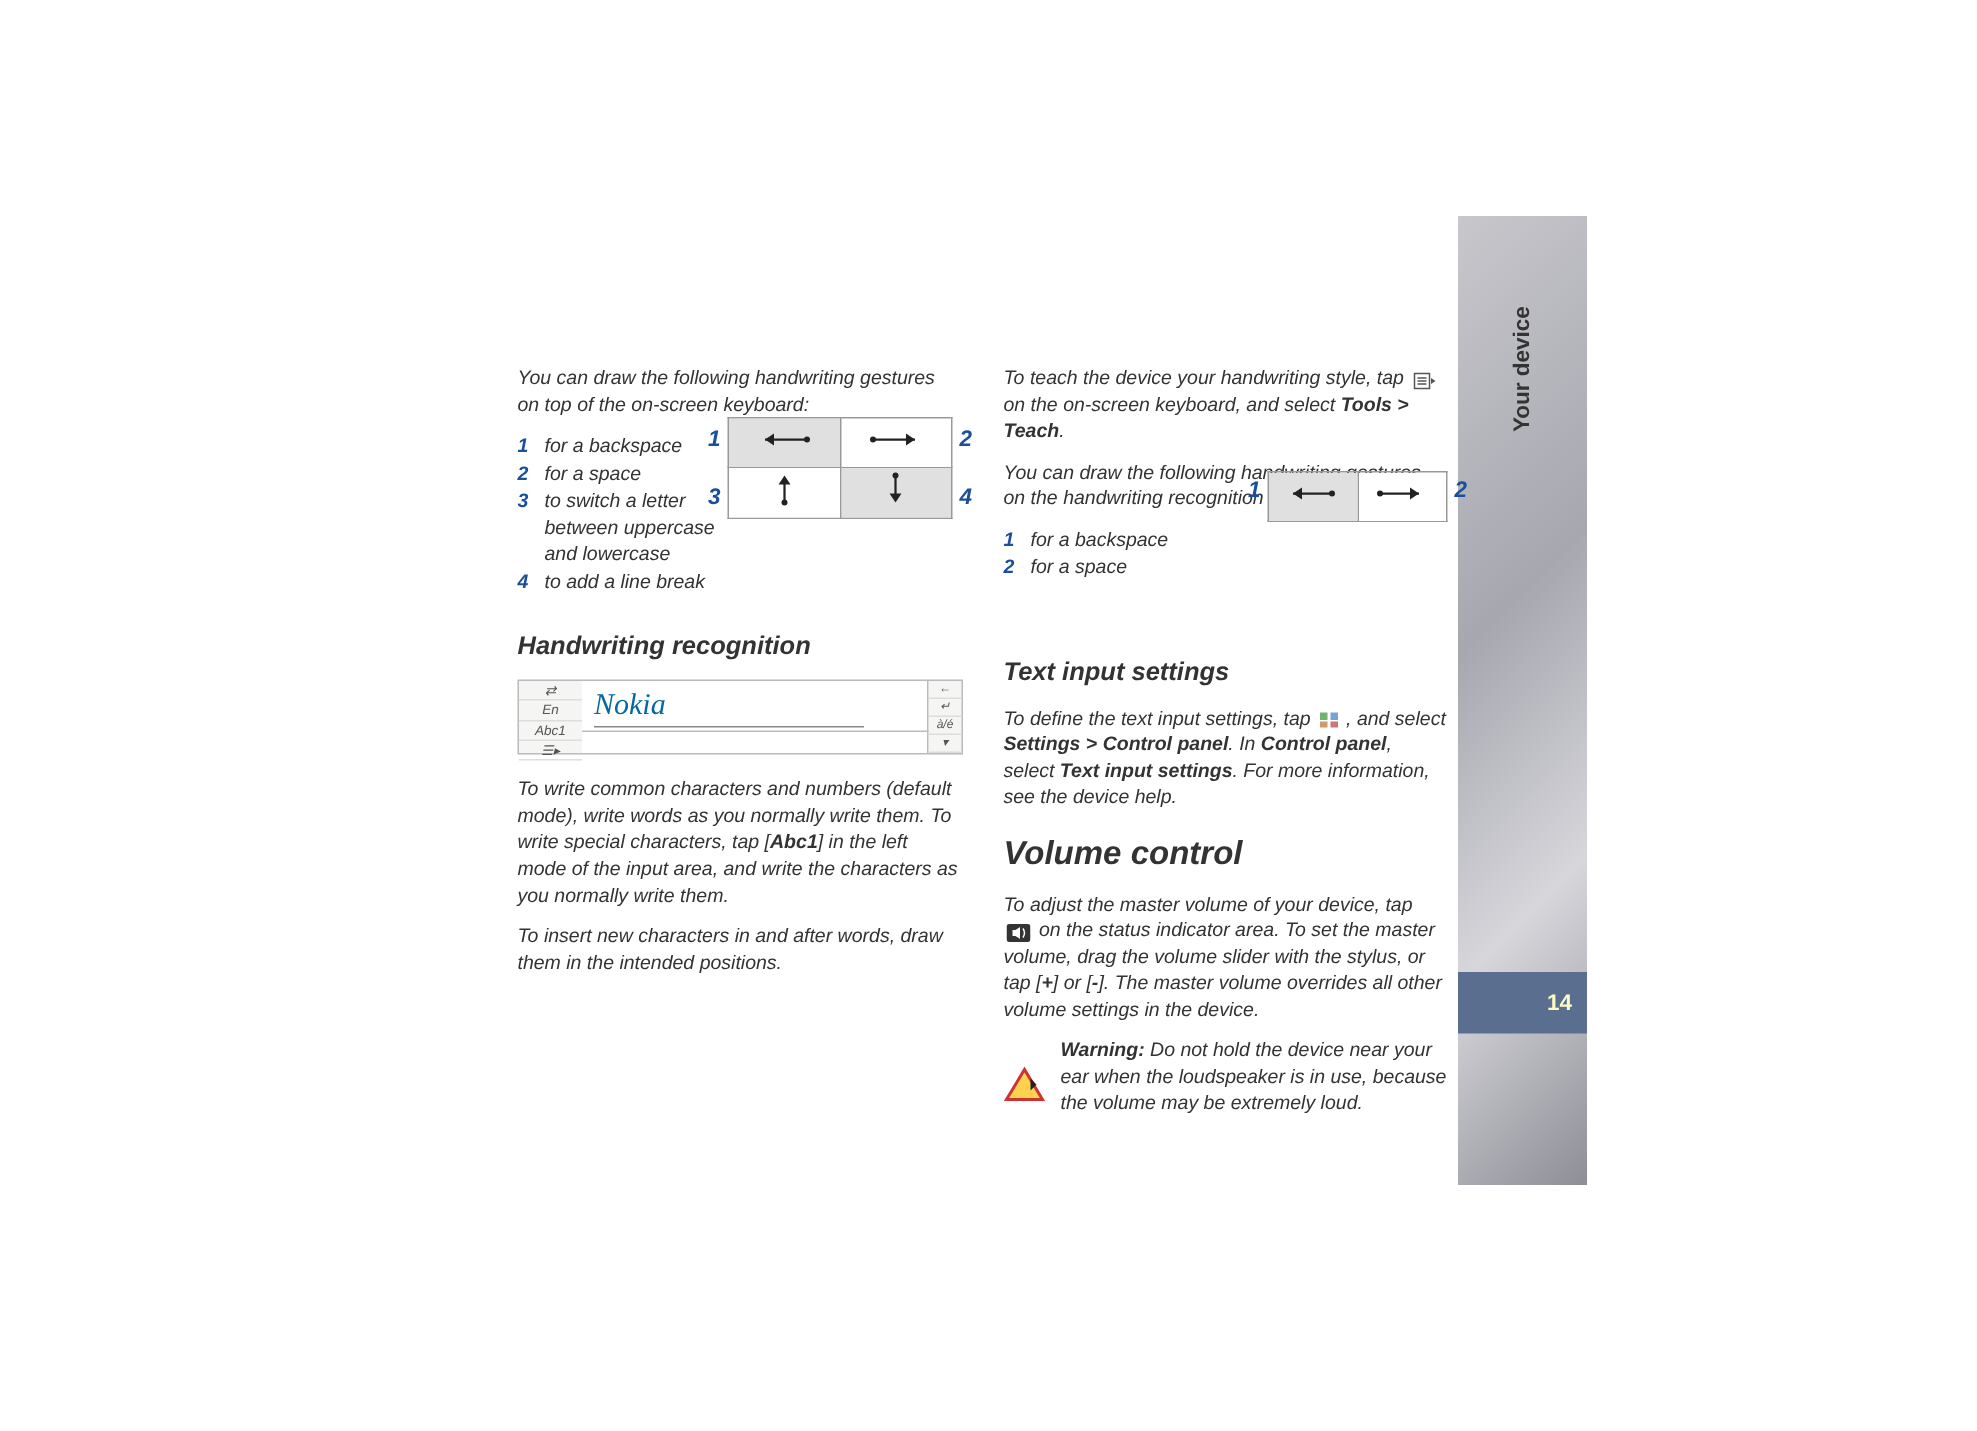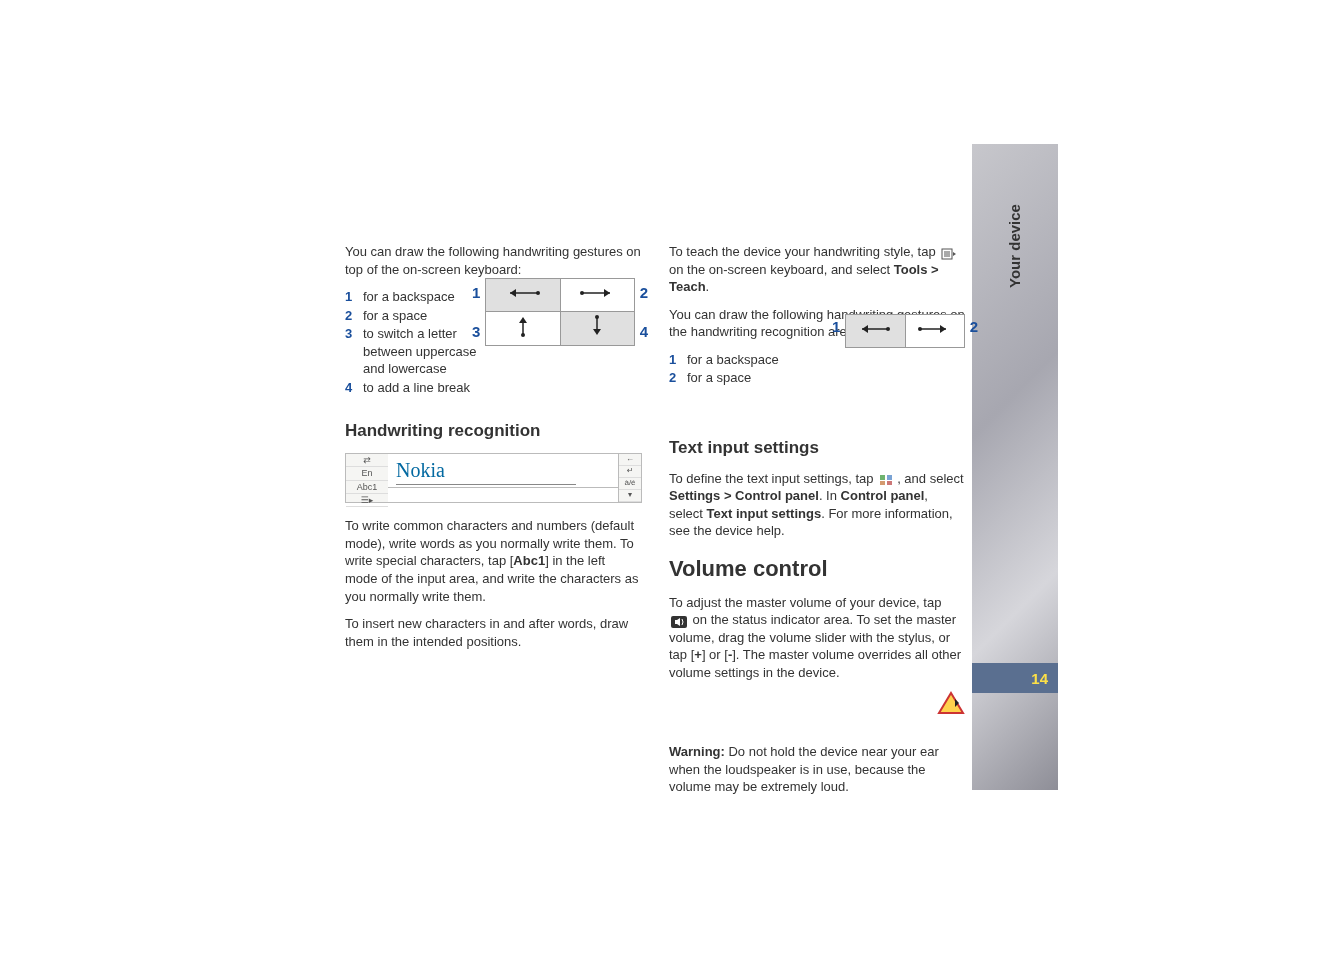--- a/index.html
+++ b/index.html
@@ -18,20 +18,21 @@
     left: 345px;
     top: 243px;
     width: 620px;
     display: flex;
     gap: 28px;
     font-size: 13px;
     line-height: 1.35;
   }
   .col {
     width: 296px;
+    font-style: italic;
   }
   p { margin: 0 0 10px 0; }
   .num-list { list-style: none; padding: 0; margin: 0 0 10px 0; }
   .num-list li { display: flex; align-items: flex-start; margin-bottom: 1px; }
   .num-list .n { color: #1a4f9c; font-weight: bold; width: 18px; flex: 0 0 18px; font-size: 13px; }
   .bold { font-weight: bold; }
   h2 {
     font-size: 17px;
     font-weight: bold;
     margin: 24px 0 10px 0;
@@ -123,24 +124,23 @@
   .hw-panel .mid .writing span {
     border-bottom: 1px solid #888;
     display: inline-block;
     min-width: 180px;
   }
   .hw-panel .mid .blank { flex: 1; background:#fff; }
   .col-left-top { position: relative; }
   .col-right-top { position: relative; }
   .warn-row {
     display: flex;
-    gap: 24px;
-    align-items: flex-end;
+    gap: 10px;
+    align-items: center;
     margin-top: 4px;
-    flex-direction: column;
   }
   .warn-icon {
     width: 28px; height: 24px;
     flex: 0 0 28px;
   }
   .side-tab {
     position: absolute;
     left: 972px;
     top: 144px;
     width: 86px;
@@ -159,25 +159,25 @@
     transform: rotate(-90deg);
     transform-origin: left top;
     font-weight: bold;
     font-size: 15px;
     color: #333;
     white-space: nowrap;
   }
   .page-num-box {
     position: absolute;
     left: 972px;
-    top: 663px;
+    top: 648px;
     width: 86px;
-    height: 30px;
+    height: 41px;
     background: #5a6f90;
-    color: #fde047;
+    color: #fef9c3;
     font-weight: bold;
     font-size: 15px;
     display: flex;
     align-items: center;
     justify-content: flex-end;
     padding-right: 10px;
     box-sizing: border-box;
   }
   .arrow-left, .arrow-right, .arrow-updown {
     stroke: #222;

